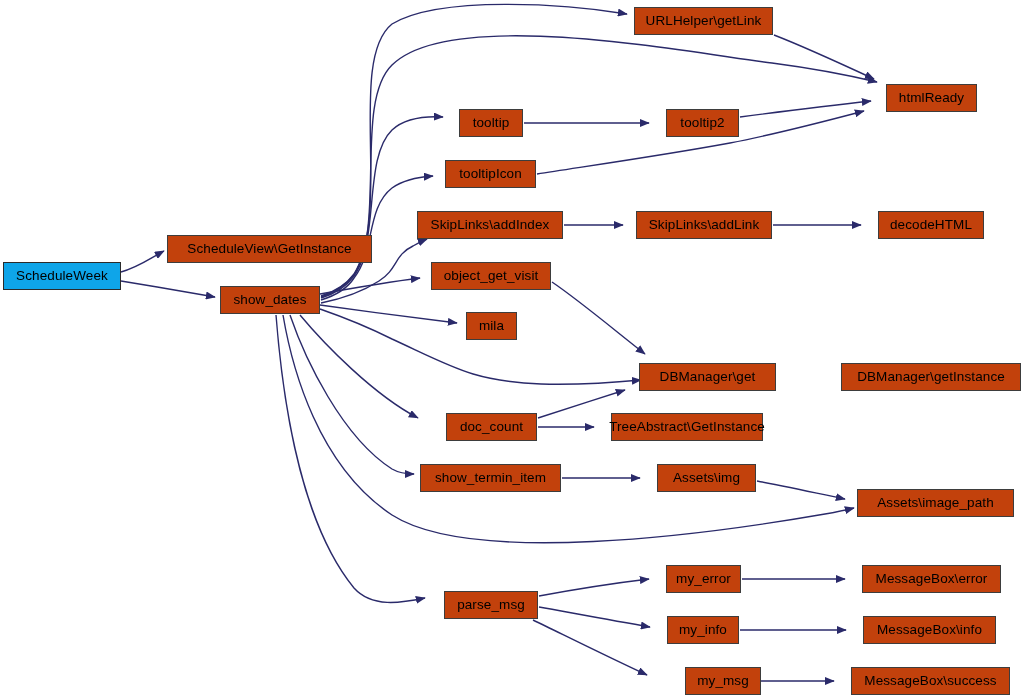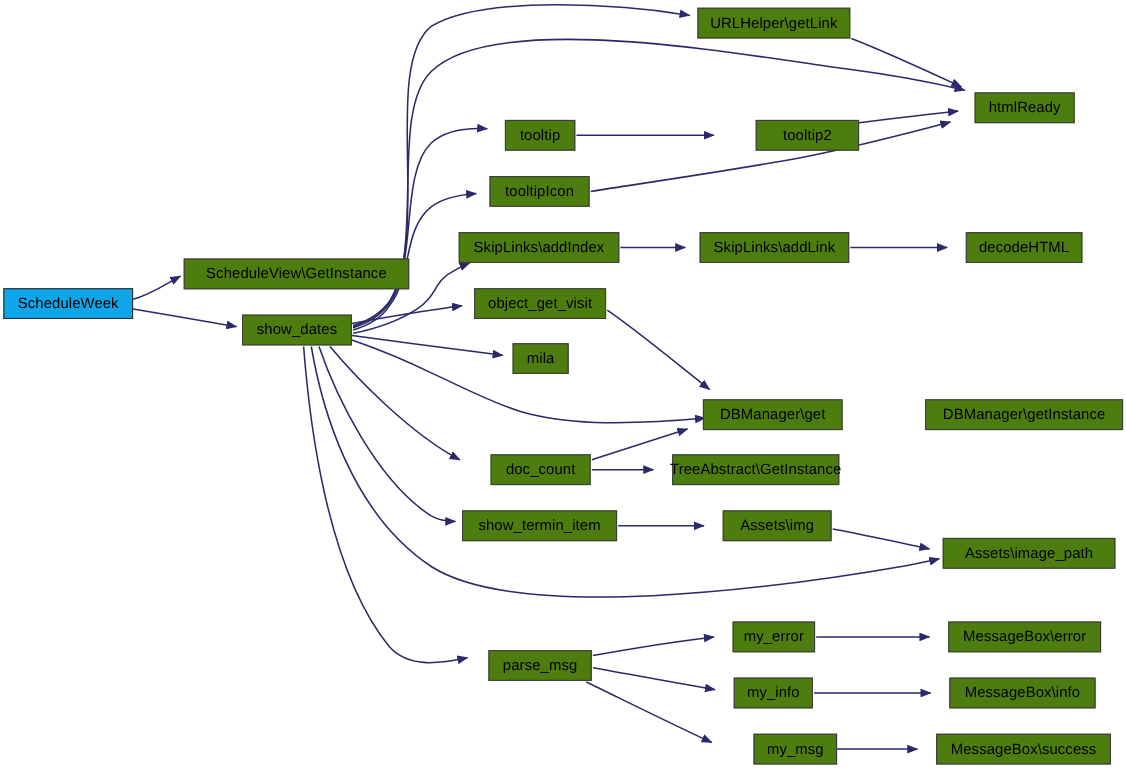--- a/index.html
+++ b/index.html
@@ -22,21 +22,21 @@
     left: 0;
     top: 0;
     width: 1024px;
     height: 699px;
     pointer-events: none;
   }
   .node {
     position: absolute;
     box-sizing: border-box;
     border: 1px solid #3d3d3d;
-    background: #4d7c0f;
+    background: #c2410c;
     color: #000000;
     font-size: 13.5px;
     line-height: 1;
     display: flex;
     align-items: center;
     justify-content: center;
     white-space: nowrap;
     letter-spacing: 0.1px;
     z-index: 2;
   }
@@ -101,42 +101,42 @@
       </div>
       <div class="node" style="left: 634px; top: 7px; width: 139px; height: 28px;">
         <span>URLHelper\getLink</span>
       </div>
       <div class="node" style="left: 886px; top: 84px; width: 91px; height: 28px;">
         <span>htmlReady</span>
       </div>
       <div class="node" style="left: 459px; top: 109px; width: 64px; height: 28px;">
         <span>tooltip</span>
       </div>
-      <div class="node" style="left: 687px; top: 109px; width: 94px; height: 28px;">
+      <div class="node" style="left: 666px; top: 109px; width: 73px; height: 28px;">
         <span>tooltip2</span>
       </div>
       <div class="node" style="left: 445px; top: 160px; width: 91px; height: 28px;">
         <span>tooltipIcon</span>
       </div>
       <div class="node" style="left: 417px; top: 211px; width: 146px; height: 28px;">
         <span>SkipLinks\addIndex</span>
       </div>
       <div class="node" style="left: 636px; top: 211px; width: 136px; height: 28px;">
         <span>SkipLinks\addLink</span>
       </div>
       <div class="node" style="left: 878px; top: 211px; width: 106px; height: 28px;">
         <span>decodeHTML</span>
       </div>
       <div class="node" style="left: 431px; top: 262px; width: 120px; height: 28px;">
         <span>object_get_visit</span>
       </div>
       <div class="node" style="left: 466px; top: 312px; width: 51px; height: 28px;">
         <span>mila</span>
       </div>
-      <div class="node" style="left: 639px; top: 363px; width: 127px; height: 28px;">
+      <div class="node" style="left: 639px; top: 363px; width: 137px; height: 28px;">
         <span>DBManager\get</span>
       </div>
       <div class="node" style="left: 841px; top: 363px; width: 180px; height: 28px;">
         <span>DBManager\getInstance</span>
       </div>
       <div class="node" style="left: 446px; top: 413px; width: 91px; height: 28px;">
         <span>doc_count</span>
       </div>
       <div class="node" style="left: 611px; top: 413px; width: 152px; height: 28px;">
         <span>TreeAbstract\GetInstance</span>

